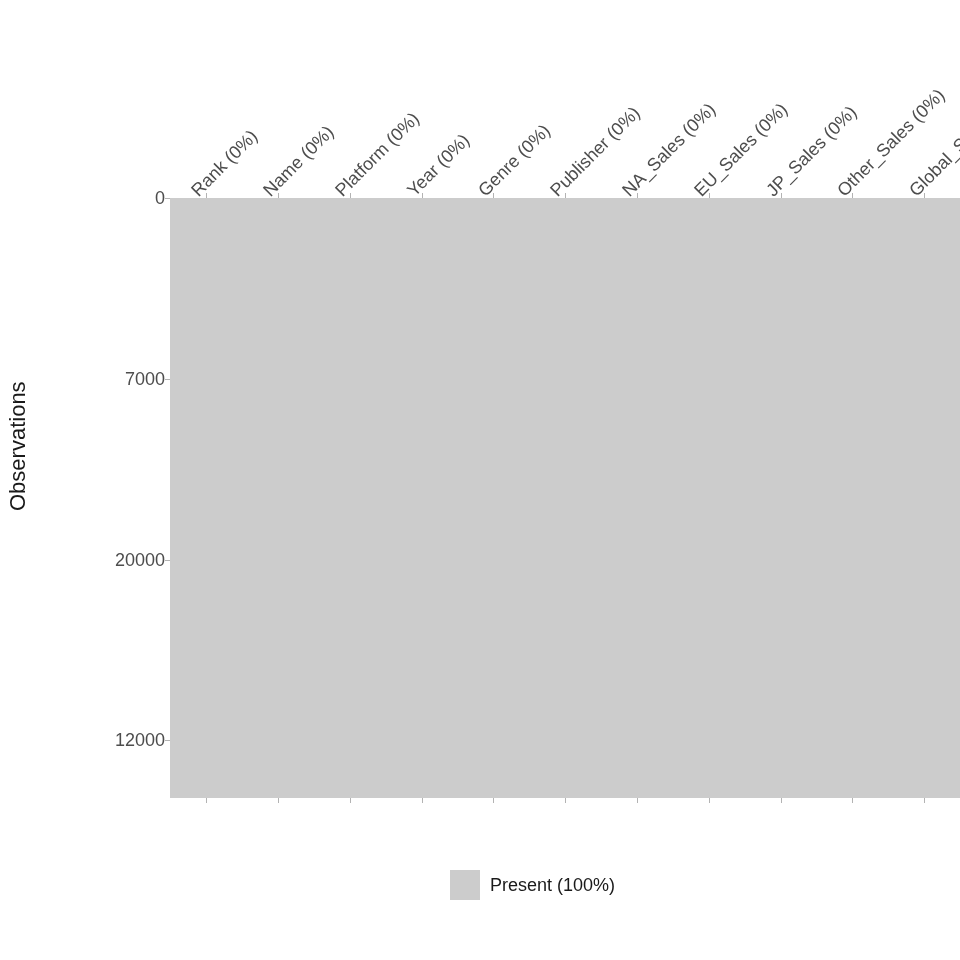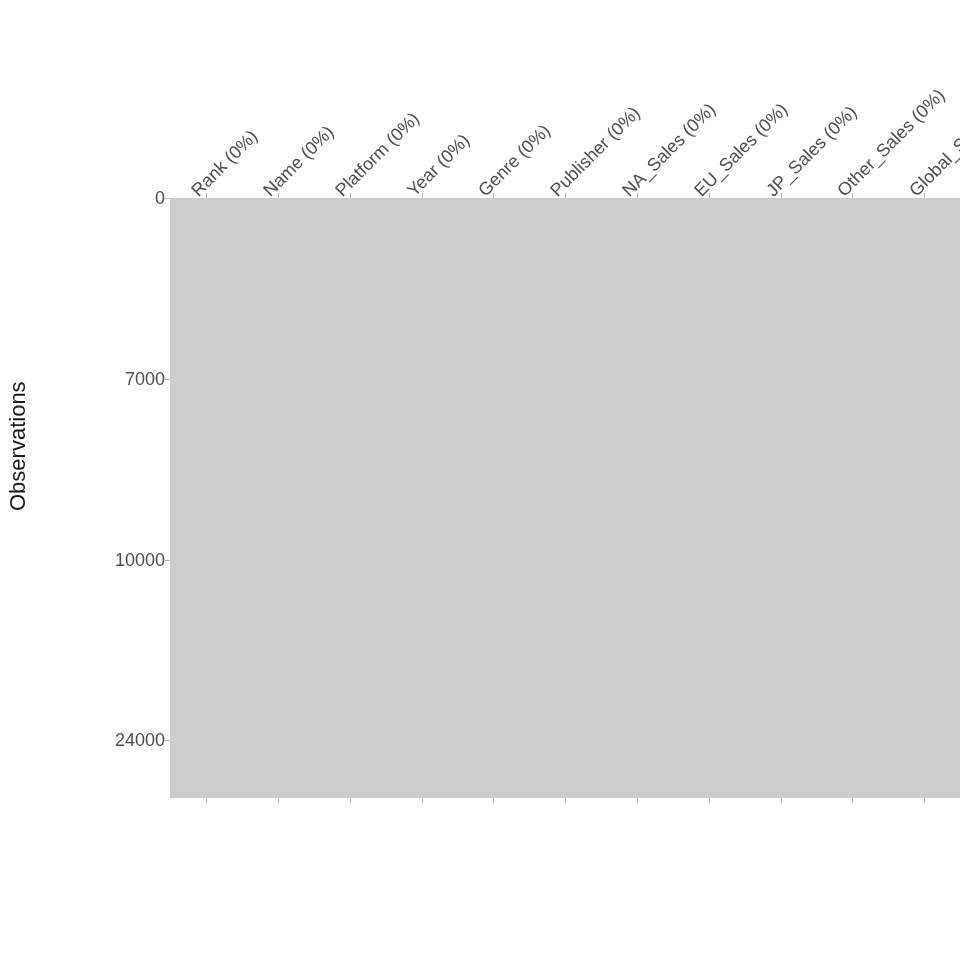--- a/index.html
+++ b/index.html
@@ -100,24 +100,24 @@
   <div class="plot-area"></div>
 
   <div class="y-axis-label">Observations</div>
 
   <div class="y-tick" style="top: 198px;">0</div>
   <div class="y-tick-line" style="top: 198px;"></div>
 
   <div class="y-tick" style="top: 379px;">7000</div>
   <div class="y-tick-line" style="top: 379px;"></div>
 
-  <div class="y-tick" style="top: 560px;">10000</div>
+  <div class="y-tick" style="top: 560px;">20000</div>
   <div class="y-tick-line" style="top: 560px;"></div>
 
-  <div class="y-tick" style="top: 740px;">24000</div>
+  <div class="y-tick" style="top: 740px;">12000</div>
   <div class="y-tick-line" style="top: 740px;"></div>
 
   <div class="x-tick-line" style="left: 206px;"></div>
   <div class="x-tick-line-bottom" style="left: 206px;"></div>
   <div class="x-label" style="left: 202px;">Rank (0%)</div>
 
   <div class="x-tick-line" style="left: 278px;"></div>
   <div class="x-tick-line-bottom" style="left: 278px;"></div>
   <div class="x-label" style="left: 274px;">Name (0%)</div>
 
@@ -150,14 +150,18 @@
   <div class="x-label" style="left: 777px;">JP_Sales (0%)</div>
 
   <div class="x-tick-line" style="left: 852px;"></div>
   <div class="x-tick-line-bottom" style="left: 852px;"></div>
   <div class="x-label" style="left: 848px;">Other_Sales (0%)</div>
 
   <div class="x-tick-line" style="left: 924px;"></div>
   <div class="x-tick-line-bottom" style="left: 924px;"></div>
   <div class="x-label" style="left: 920px;">Global_S</div>
 
+  <div class="legend">
+    <div class="legend-box"></div>
+    <div class="legend-label">Present (100%)</div>
+  </div>
 
 </div>
 
 </body></html>

